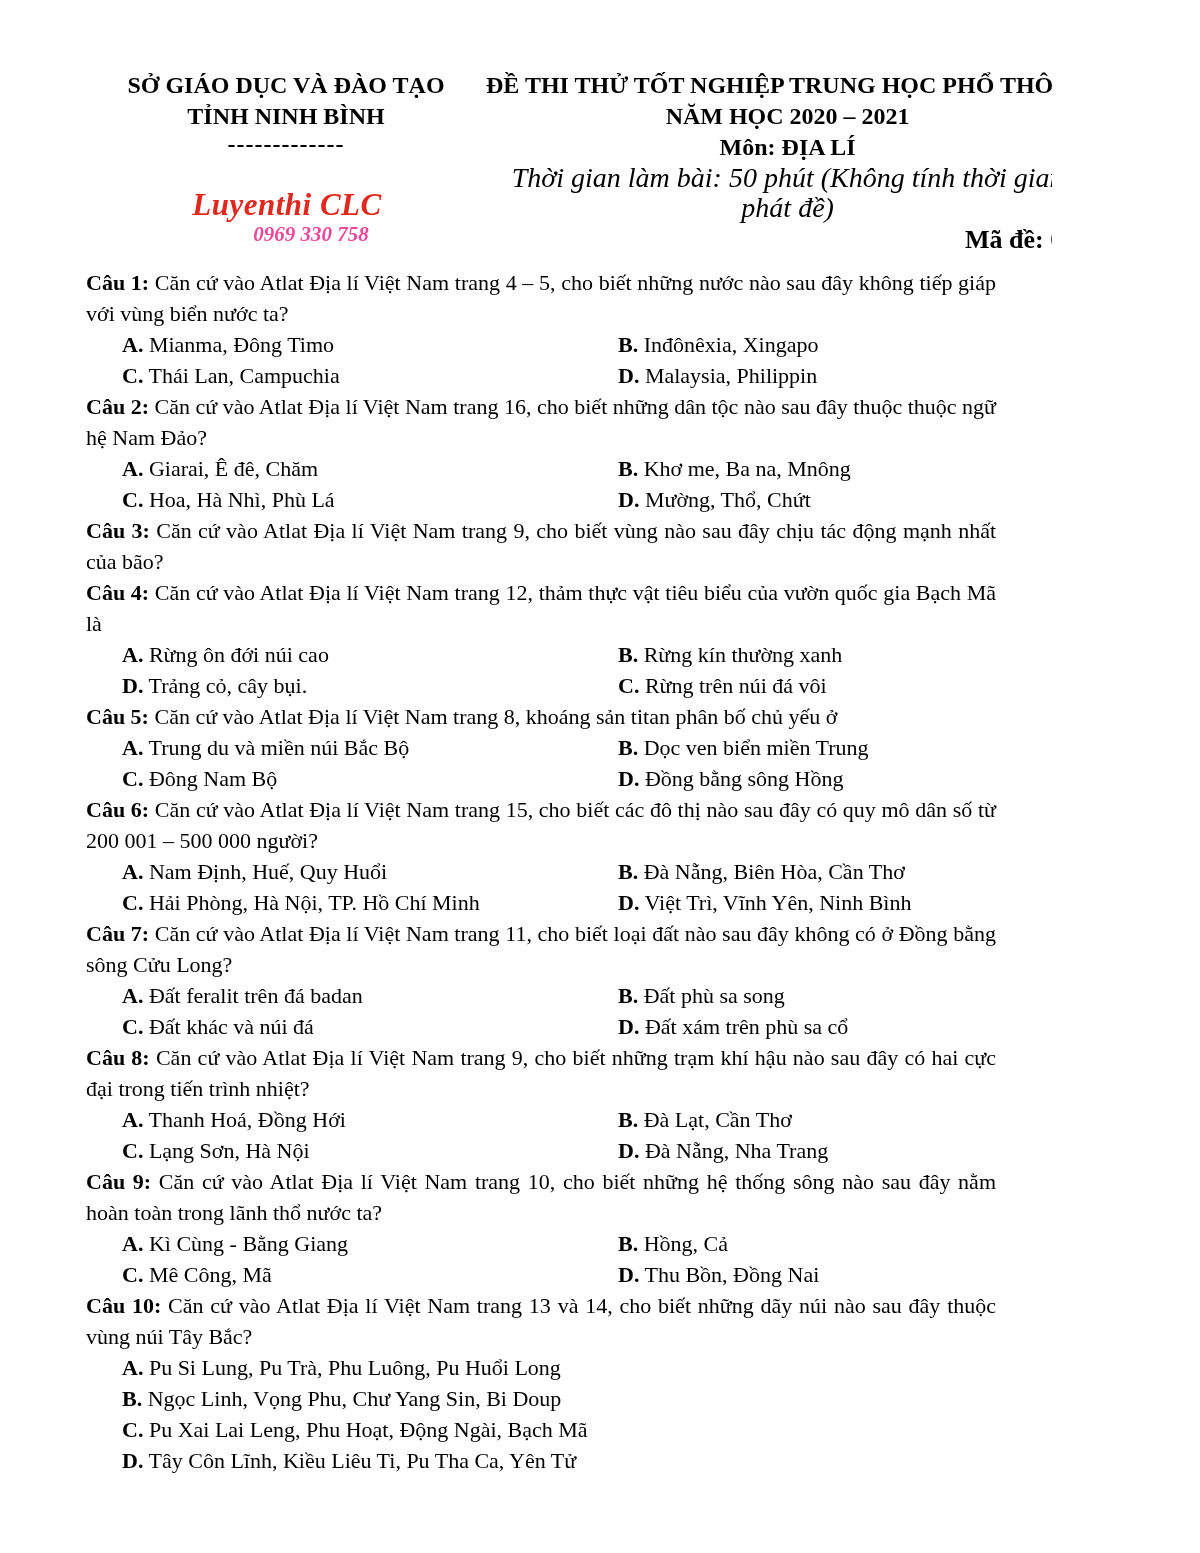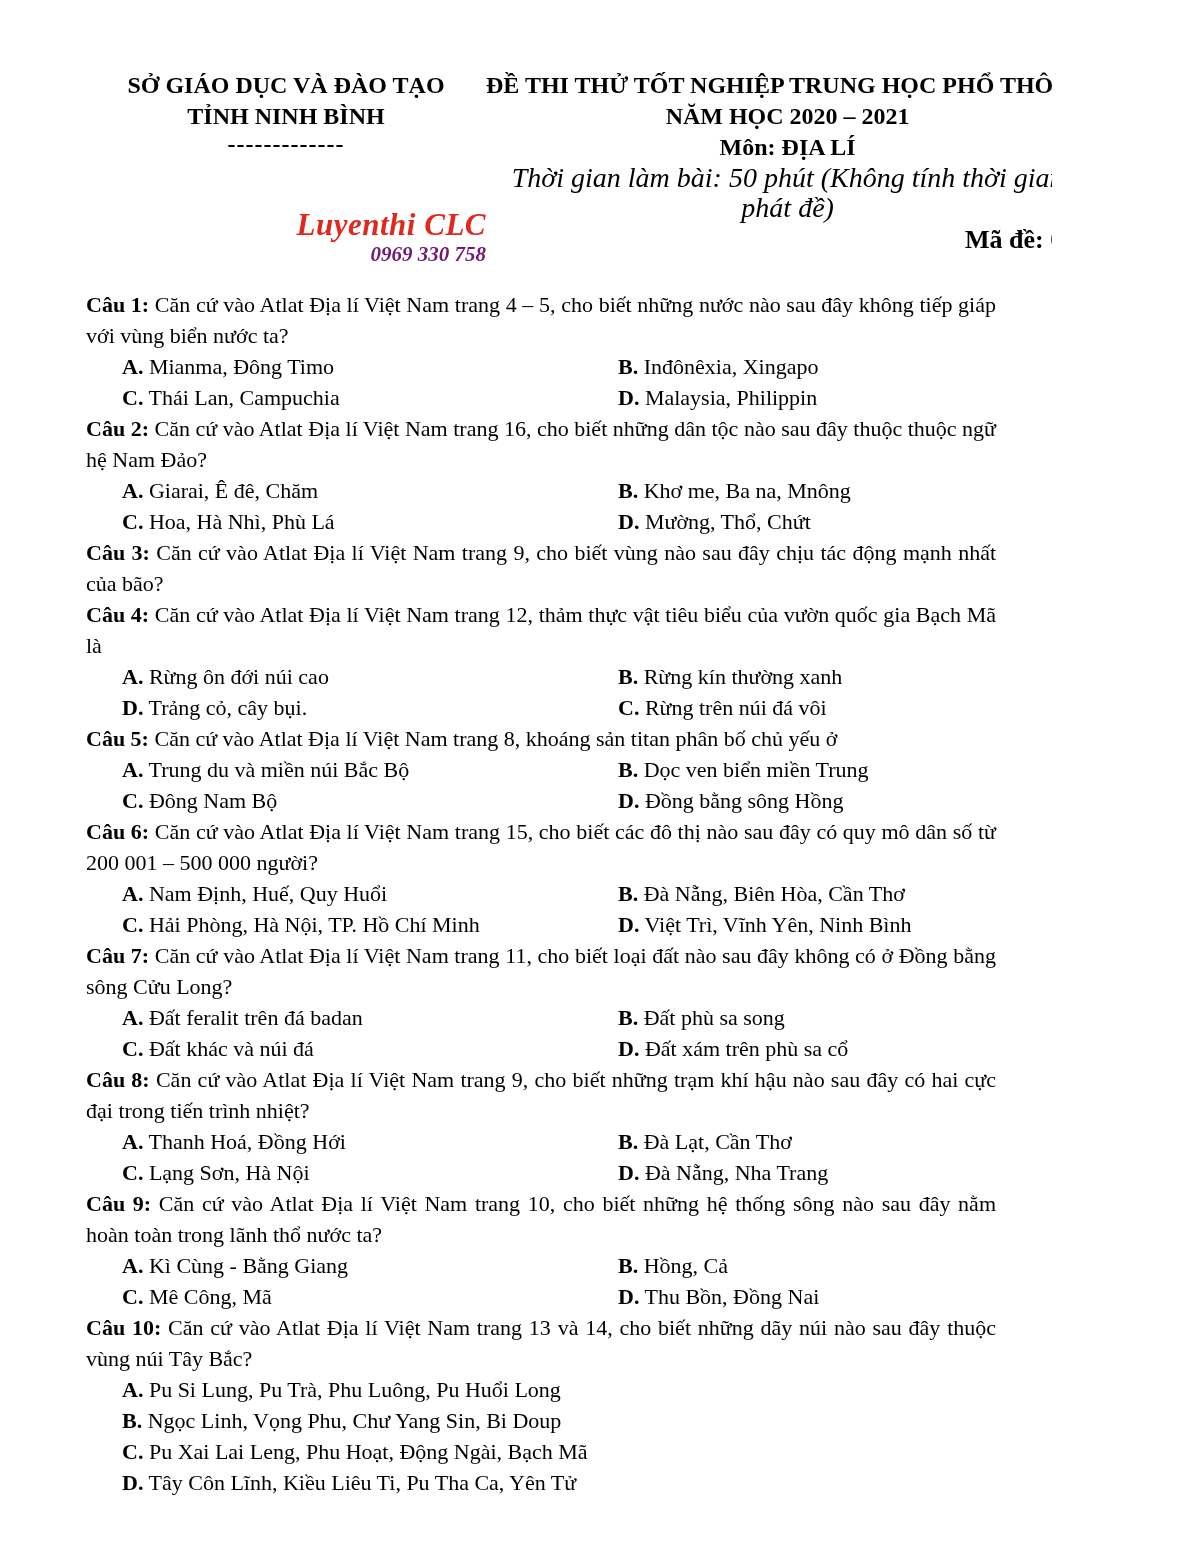--- a/index.html
+++ b/index.html
@@ -11,44 +11,44 @@
   }
   .header{display:flex;align-items:flex-start;}
   .header-left{width:400px;flex:none;text-align:center;font-weight:bold;font-size:24px;line-height:31px;}
   .dashes{line-height:24px;letter-spacing:1px;}
   .header-right{flex:1;text-align:center;font-size:24px;line-height:31px;}
   .hr-title{font-weight:bold;white-space:nowrap;}
   .hr-year{font-weight:bold;}
   .hr-subject{font-weight:bold;}
   .hr-duration{font-style:italic;font-size:28px;line-height:30px;}
   .hr-code{font-weight:bold;text-align:right;font-size:26px;line-height:30px;margin-top:2px;}
-  .logo{margin-top:52px;text-align:right;padding-left:2px;}
+  .logo{margin-top:32px;text-align:center;padding-left:2px;}
   .logo-name{font-size:31px;font-weight:bold;font-style:italic;letter-spacing:.5px;line-height:34px;}
   .logo-phone{font-size:21px;font-weight:bold;font-style:italic;padding-left:48px;line-height:24px;}
-  .questions{margin-top:23px;font-size:22px;line-height:31px;}
+  .questions{margin-top:12px;font-size:22px;line-height:31px;}
   .stem{margin:0;text-align:justify;}
   .stem b{font-weight:bold;}
   .options{padding-left:36px;}
   .options.two-col{display:grid;grid-template-columns:496px 1fr;}
   .option{white-space:nowrap;}
   .option b{font-weight:bold;}
 </style>
 </head>
 <body>
 
 <div class="page">
 
   <div class="header">
     <div class="header-left">
       <div>SỞ GIÁO DỤC VÀ ĐÀO TẠO</div>
       <div>TỈNH NINH BÌNH</div>
       <div class="dashes">-------------</div>
       <div class="logo">
         <div class="logo-name" style="color: rgb(225, 40, 30);">Luyenthi CLC</div>
-        <div class="logo-phone" style="color: #701a75;">0969 330 758</div>
+        <div class="logo-phone" style="color: #ec4899;">0969 330 758</div>
       </div>
     </div>
     <div class="header-right">
       <div class="hr-title">ĐỀ THI THỬ TỐT NGHIỆP TRUNG HỌC PHỔ THÔNG</div>
       <div class="hr-year">NĂM HỌC 2020 – 2021</div>
       <div class="hr-subject">Môn: ĐỊA LÍ</div>
       <div class="hr-duration">Thời gian làm bài: 50 phút (Không tính thời gian phát đề)</div>
       <div class="hr-code">Mã đề: 002</div>
     </div>
   </div>

